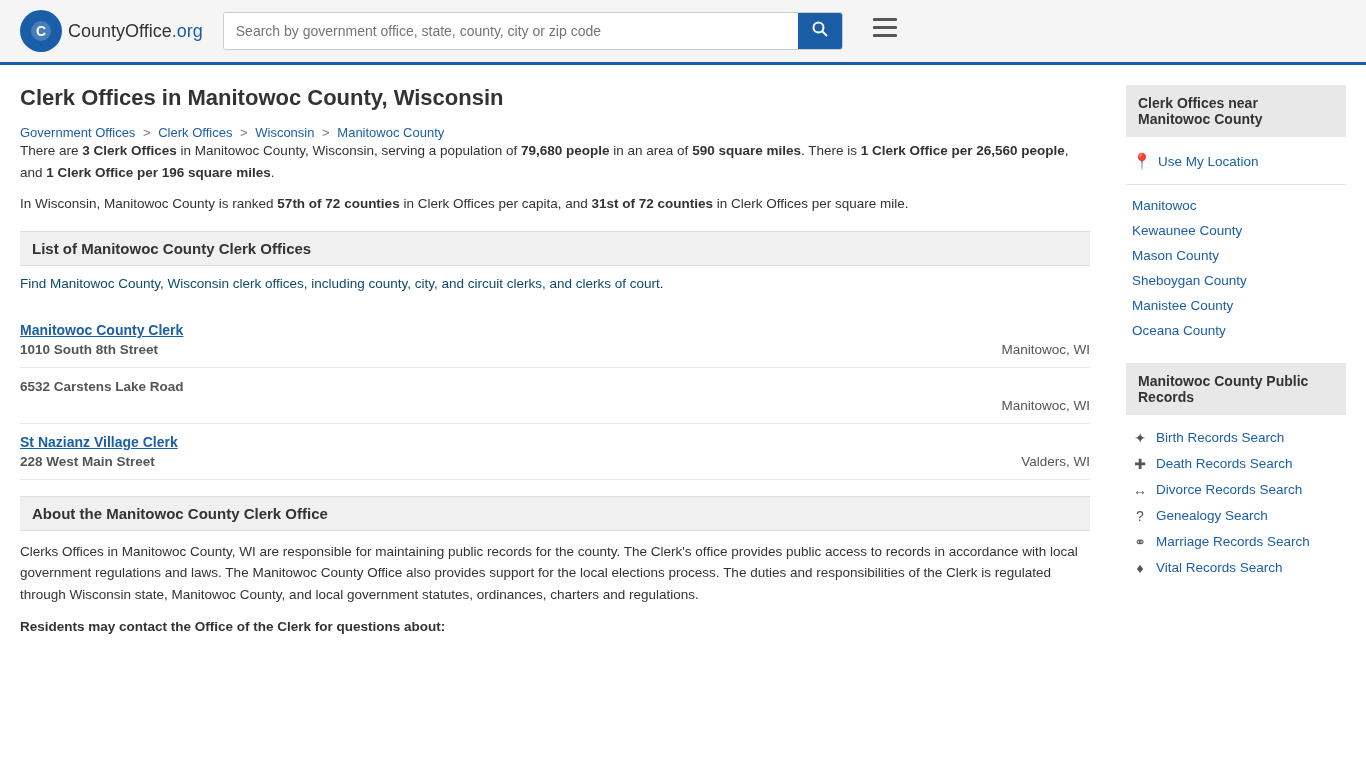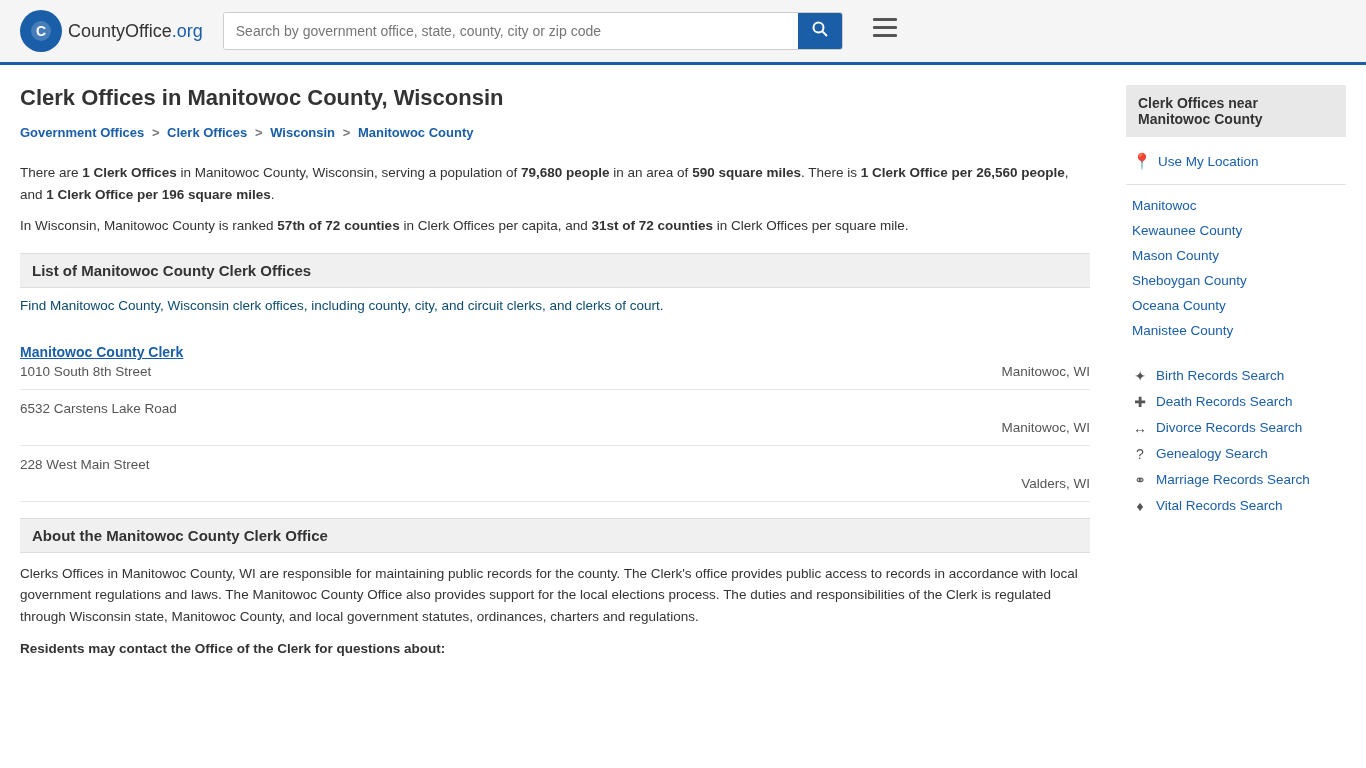--- a/index.html
+++ b/index.html
@@ -90,22 +90,21 @@
       font-size: 22px;
       font-weight: bold;
       color: #333;
       margin-bottom: 14px;
     }
 
     
     #breadcrumb {
       font-size: 13px;
       color: #555;
-      margin-bottom: 22px;
-      font-weight: bold;
+      margin-bottom: 0;
     }
     #breadcrumb a {
       color: #1a5ea8;
       text-decoration: none;
     }
     #breadcrumb span { color: #777; margin: 0 4px; }
 
     
     .description {
       font-size: 13.5px;
@@ -147,20 +146,21 @@
       font-size: 14px;
       font-weight: bold;
       color: #1a5ea8;
       cursor: pointer;
       display: block;
       margin-bottom: 3px;
     }
     .clerk-address {
       font-size: 13.5px;
       color: #555;
+      font-weight: bold;
     }
     .clerk-city {
       font-size: 13.5px;
       color: #555;
       align-self: flex-start;
       padding-top: 20px;
     }
 
     
     #sidebar {
@@ -256,21 +256,21 @@
       <a href="#">Government Offices</a>
       <span> &gt; </span>
       <a href="#">Clerk Offices</a>
       <span> &gt; </span>
       <a href="#">Wisconsin</a>
       <span> &gt; </span>
       <a href="#">Manitowoc County</a>
     </div>
 
     <p class="description">
-      There are <b>1 Clerk Offices</b> in Manitowoc County, Wisconsin, serving a population of <b>79,680 people</b> in an area of <b>590 square miles</b>. There is <b>1 Clerk Office per 26,560 people</b>, and <b>1 Clerk Office per 196 square miles</b>.
+      There are <b>3 Clerk Offices</b> in Manitowoc County, Wisconsin, serving a population of <b>79,680 people</b> in an area of <b>590 square miles</b>. There is <b>1 Clerk Office per 26,560 people</b>, and <b>1 Clerk Office per 196 square miles</b>.
     </p>
     <p class="description">
       In Wisconsin, Manitowoc County is ranked <b>57th of 72 counties</b> in Clerk Offices per capita, and <b>31st of 72 counties</b> in Clerk Offices per square mile.
     </p>
 
     <div class="section-header">List of Manitowoc County Clerk Offices</div>
     <p class="section-desc">Find Manitowoc County, Wisconsin clerk offices, including county, city, and circuit clerks, and clerks of court.</p>
 
     <div>
 
@@ -284,20 +284,21 @@
 
       <div class="clerk-item">
         <div class="clerk-item-left">
           <span class="clerk-address">6532 Carstens Lake Road</span>
         </div>
         <span class="clerk-city">Manitowoc, WI</span>
       </div>
 
       <div class="clerk-item">
         <div class="clerk-item-left">
+          <a class="clerk-name" href="#">St Nazianz Village Clerk</a>
           <span class="clerk-address">228 West Main Street</span>
         </div>
         <span class="clerk-city">Valders, WI</span>
       </div>
 
     </div>
 
     <div class="section-header">About the Manitowoc County Clerk Office</div>
     <p class="description">Clerks Offices in Manitowoc County, WI are responsible for maintaining public records for the county. The Clerk's office provides public access to records in accordance with local government regulations and laws. The Manitowoc County Office also provides support for the local elections process. The duties and responsibilities of the Clerk is regulated through Wisconsin state, Manitowoc County, and local government statutes, ordinances, charters and regulations.</p>
     <p class="description">
@@ -316,24 +317,27 @@
       <span class="location-pin">📍</span>
       <span>Use My Location</span>
     </a>
 
     <hr class="sidebar-divider">
 
     <a class="sidebar-link" href="#">Manitowoc</a>
     <a class="sidebar-link" href="#">Kewaunee County</a>
     <a class="sidebar-link" href="#">Mason County</a>
     <a class="sidebar-link" href="#">Sheboygan County</a>
+    <a class="sidebar-link" href="#">Manistee County</a>
     <a class="sidebar-link" href="#">Oceana County</a>
-    <a class="sidebar-link" href="#">Manistee County</a>
 
     <div class="sidebar-section-2">
+      <div class="sidebar-section-header">
+        <span>Manitowoc County Public Records</span>
+      </div>
 
       <a class="sidebar-link" href="#">
         <span class="sidebar-icon">✦</span>
         <span>Birth Records Search</span>
       </a>
       <a class="sidebar-link" href="#">
         <span class="sidebar-icon">✚</span>
         <span>Death Records Search</span>
       </a>
       <a class="sidebar-link" href="#">

